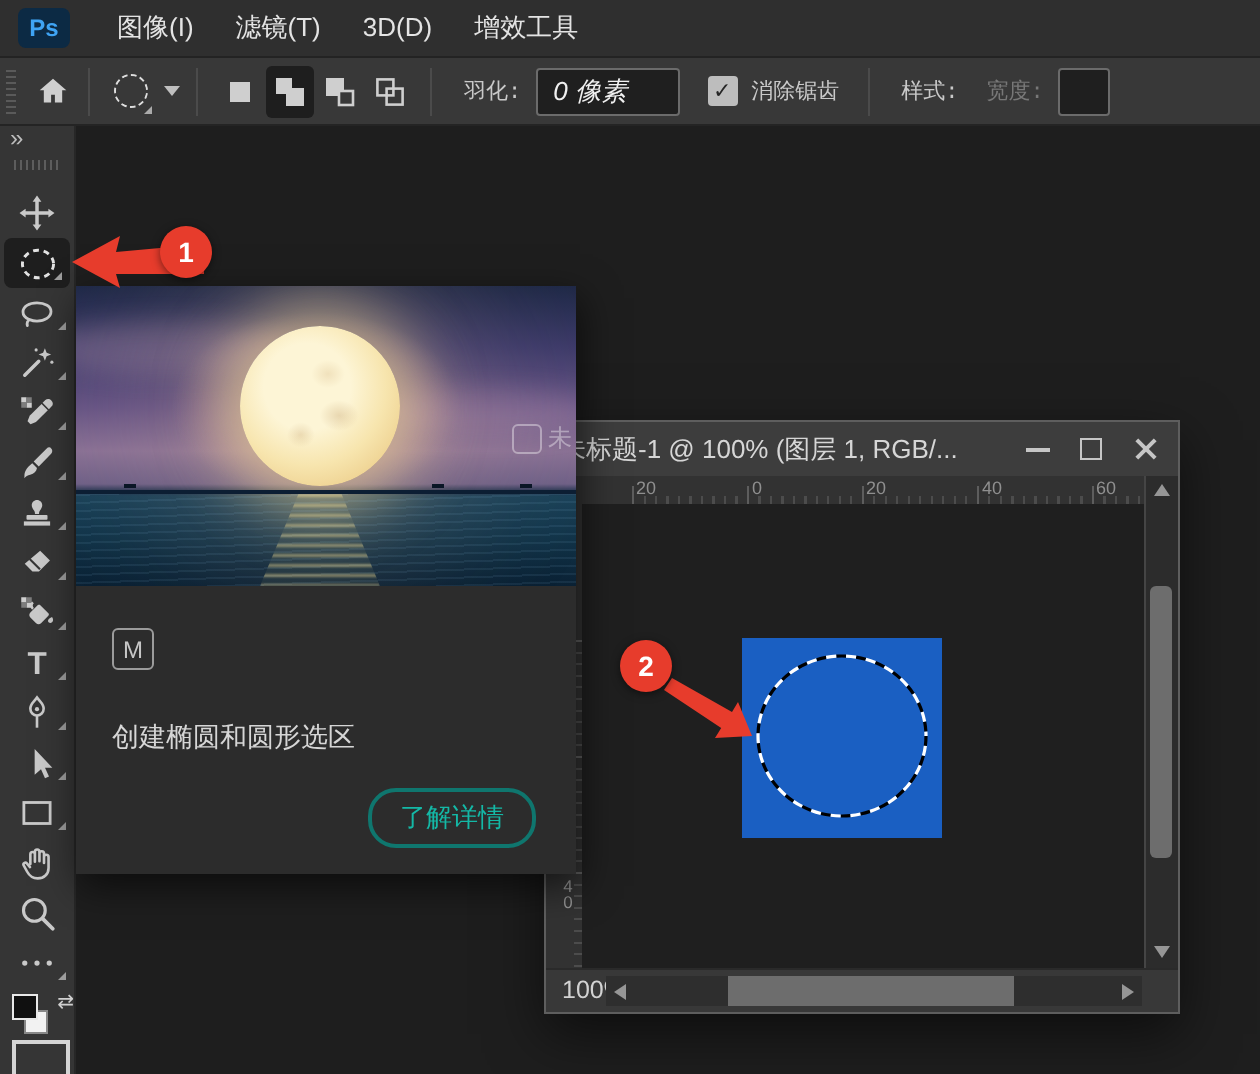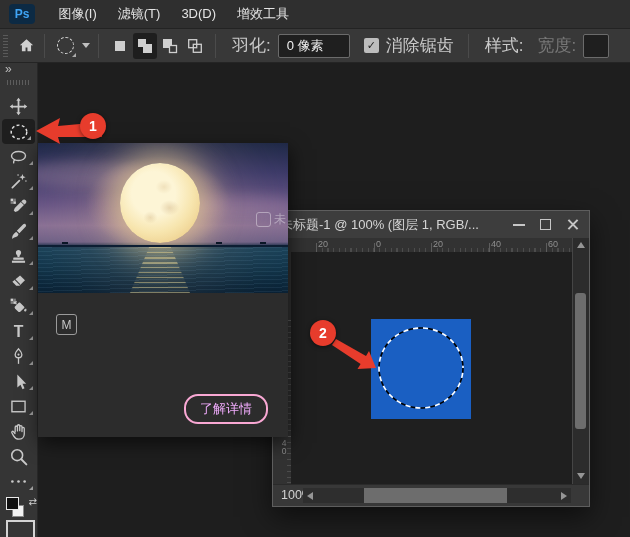--- a/index.html
+++ b/index.html
@@ -19,25 +19,25 @@
   .sep{width:1px;height:24px;background:#4b4b4b;margin:0 8px;flex:none;}
   .icon-btn{display:flex;align-items:center;justify-content:center;flex:none;}
   .tool-preview{position:relative;display:flex;align-items:center;margin-left:4px;}
   .dash-circle{width:15px;height:15px;border:1.5px dashed #dedede;border-radius:50%;}
   .corner-tri{position:absolute;right:14px;bottom:-3px;width:0;height:0;
               border-left:4px solid transparent;border-bottom:4px solid #aaa;}
   .chev-down{width:0;height:0;border-left:4px solid transparent;border-right:4px solid transparent;
              border-top:5px solid #bfbfbf;margin-left:8px;}
   .mode-btn{width:24px;height:26px;display:flex;align-items:center;justify-content:center;border-radius:3px;margin:0 0.5px;}
   .mode-btn.active{background:#1e1e1e;}
-  .olabel{font-size:17px;color:#c9c9c9;white-space:nowrap;flex:none;}
+  .olabel{font-size:11px;color:#c9c9c9;white-space:nowrap;flex:none;font-family:Liberation Mono, monospace;}
   .olabel.dim{color:#787878;}
   .obox{height:22px;background:#1f1f1f;border:1px solid #6b6b6b;border-radius:2px;color:#f0f0f0;
         font-size:13px;display:flex;align-items:center;flex:none;}
-  .feather-input{width:62px;padding-left:8px;margin-left:7px;}
+  .feather-input{width:62px;padding-left:8px;margin-left:7px;font-style:italic;}
   .checkbox{width:15px;height:15px;background:#bdbdbd;border-radius:2px;margin:0 7px 0 2px;
             display:flex;align-items:center;justify-content:center;font-size:11px;font-weight:bold;color:#262626;flex:none;}
   .style-select{width:84px;margin-left:7px;padding-left:13px;justify-content:flex-start;position:relative;background:#333;}
   .style-select .chev-down{position:absolute;right:9px;top:8px;margin:0;}
   .width-stub{width:24px;margin-left:7px;}
   
   .toolbar{position:absolute;left:0;top:63px;width:37px;height:474px;background:#353535;
            border-right:1px solid #272727;z-index:2;}
   .tb-collapse{position:absolute;top:-1px;left:5px;color:#bdbdbd;font-size:12px;letter-spacing:-1px;}
   .tb-grip{position:absolute;top:17px;left:7px;width:23px;height:5px;
@@ -117,22 +117,22 @@
      background:repeating-linear-gradient(180deg,rgba(248,224,150,.55) 0 1.5px,rgba(248,224,150,.07) 1.5px 5px);
      clip-path:polygon(32% 0,68% 0,100% 100%,0 100%);filter:blur(.4px);}
   .watermark{position:absolute;right:2px;top:68px;display:flex;align-items:center;gap:3px;opacity:.38;}
   .watermark .wm-box{width:13px;height:13px;border:1px solid #fff;border-radius:3px;}
   .watermark .wm-txt{color:#fff;font-size:12px;}
   .tip-titlerow{display:flex;align-items:center;gap:11px;margin:21px 0 0 18px;}
   .tip-title{font-size:15.5px;font-weight:bold;color:#f2f2f2;}
   .key-badge{width:19px;height:19px;border:1.5px solid #9b9b9b;border-radius:3px;color:#c6c6c6;
              font-size:12px;display:flex;align-items:center;justify-content:center;}
   .tip-desc{margin:25px 0 0 18px;font-size:13.5px;color:#d6d6d6;}
-  .learn-btn{position:absolute;right:20px;bottom:13px;padding:4px 14px;border:2px solid #f9a8d4;
-             border-radius:14px;font-size:13px;color:#f0abfc;background:transparent;}
+  .learn-btn{position:absolute;right:20px;bottom:13px;padding:4px 14px;border:2px solid #0f766e;
+             border-radius:14px;font-size:13px;color:#14b8a6;background:transparent;}
   
   .badge{position:absolute;width:26px;height:26px;border-radius:50%;background:#e73c2c;color:#fff;
          font-size:14px;font-weight:bold;display:flex;align-items:center;justify-content:center;
          box-shadow:0 1px 4px rgba(0,0,0,.5);z-index:10;}
   .badge.b1{left:80px;top:113px;}
   .badge.b2{left:310px;top:320px;}
   .arrow-svg{position:absolute;z-index:9;pointer-events:none;}
   .a1{left:28px;top:110px;}
   .a2{left:325px;top:330px;}
   svg text{font-family:"Liberation Sans",sans-serif;}
@@ -378,20 +378,21 @@
       <div class="ship" style="left:222px;"></div>
       <div class="reflection"></div>
       <div class="watermark">
         <div class="wm-box"></div>
         <span class="wm-txt">未</span>
       </div>
     </div>
     <div class="tip-titlerow">
       <span class="key-badge">M</span>
     </div>
+    <div class="tip-desc">创建椭圆和圆形选区</div>
     <button class="learn-btn">了解详情</button>
   </div>
 
   <svg class="arrow-svg a1" width="78" height="40">
     <polygon points="8,21 32,8 30,16 74,12 74,27 30,27 32,34" fill="#e73c2c"></polygon>
   </svg>
   <div class="badge b1">1</div>
 
   <svg class="arrow-svg a2" width="60" height="45">
     <polygon points="11,9 41,26 44,21 51,38 32.5,39 35.6,34 7,15" fill="#e73c2c"></polygon>

